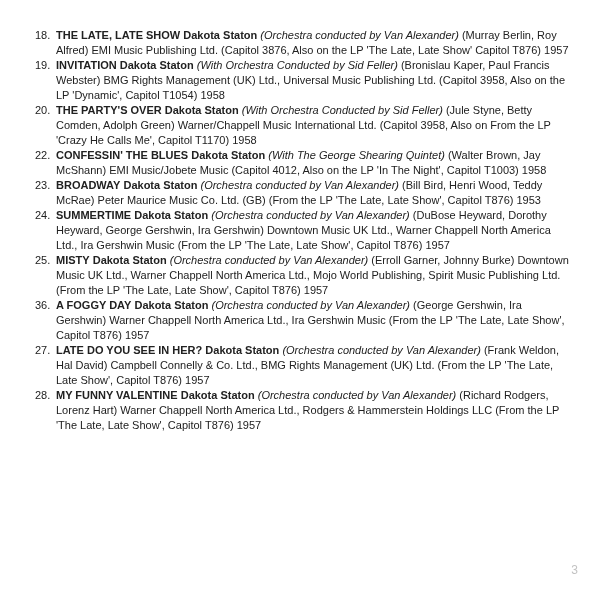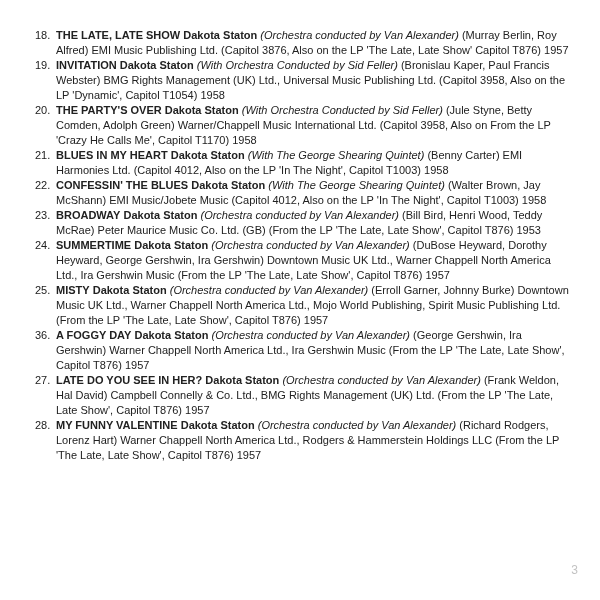--- a/index.html
+++ b/index.html
@@ -67,24 +67,20 @@
       </li>
       <li class="track">
         <span class="track-num">19.</span>
         <span class="track-body"><span class="track-title">INVITATION</span> <span class="track-artist">Dakota Staton</span> <span class="track-note">(With Orchestra Conducted by Sid Feller)</span> <span class="track-details">(Bronislau Kaper, Paul Francis Webster) BMG Rights Management (UK) Ltd., Universal Music Publishing Ltd. (Capitol 3958, Also on the LP 'Dynamic', Capitol T1054) 1958</span></span>
       </li>
       <li class="track">
         <span class="track-num">20.</span>
         <span class="track-body"><span class="track-title">THE PARTY'S OVER</span> <span class="track-artist">Dakota Staton</span> <span class="track-note">(With Orchestra Conducted by Sid Feller)</span> <span class="track-details">(Jule Styne, Betty Comden, Adolph Green) Warner/Chappell Music International Ltd. (Capitol 3958, Also on From the LP 'Crazy He Calls Me', Capitol T1170) 1958</span></span>
       </li>
       <li class="track">
-        <span class="track-num">21.</span>
-        <span class="track-body"><span class="track-title">BLUES IN MY HEART</span> <span class="track-artist">Dakota Staton</span> <span class="track-note">(With The George Shearing Quintet)</span> <span class="track-details">(Benny Carter) EMI Harmonies Ltd. (Capitol 4012, Also on the LP 'In The Night', Capitol T1003) 1958</span></span>
-      </li>
-      <li class="track">
         <span class="track-num">22.</span>
         <span class="track-body"><span class="track-title">CONFESSIN' THE BLUES</span> <span class="track-artist">Dakota Staton</span> <span class="track-note">(With The George Shearing Quintet)</span> <span class="track-details">(Walter Brown, Jay McShann) EMI Music/Jobete Music (Capitol 4012, Also on the LP 'In The Night', Capitol T1003) 1958</span></span>
       </li>
       <li class="track">
         <span class="track-num">23.</span>
         <span class="track-body"><span class="track-title">BROADWAY</span> <span class="track-artist">Dakota Staton</span> <span class="track-note">(Orchestra conducted by Van Alexander)</span> <span class="track-details">(Bill Bird, Henri Wood, Teddy McRae) Peter Maurice Music Co. Ltd. (GB) (From the LP 'The Late, Late Show', Capitol T876) 1953</span></span>
       </li>
       <li class="track">
         <span class="track-num">24.</span>
         <span class="track-body"><span class="track-title">SUMMERTIME</span> <span class="track-artist">Dakota Staton</span> <span class="track-note">(Orchestra conducted by Van Alexander)</span> <span class="track-details">(DuBose Heyward, Dorothy Heyward, George Gershwin, Ira Gershwin) Downtown Music UK Ltd., Warner Chappell North America Ltd., Ira Gershwin Music (From the LP 'The Late, Late Show', Capitol T876) 1957</span></span>

